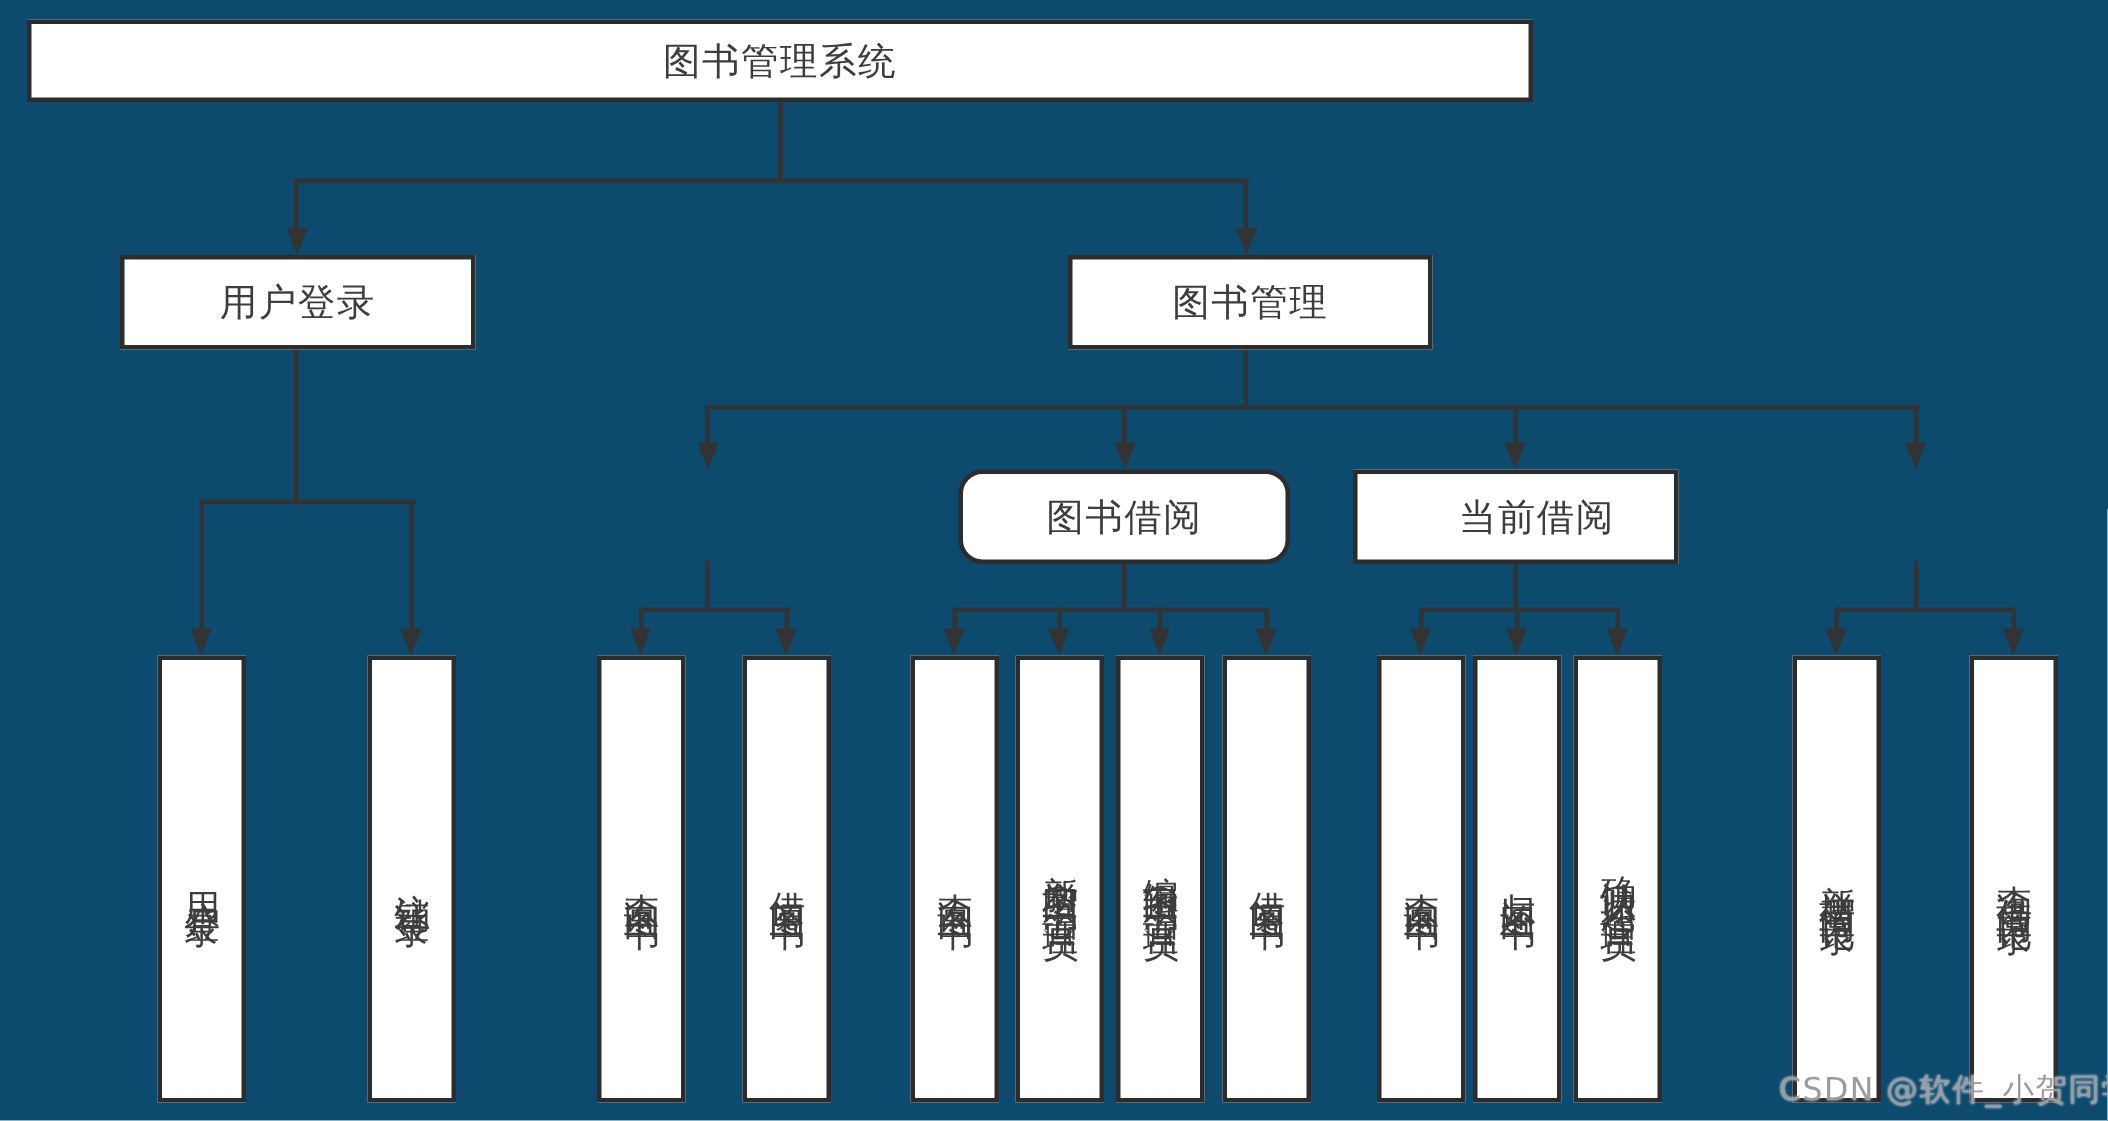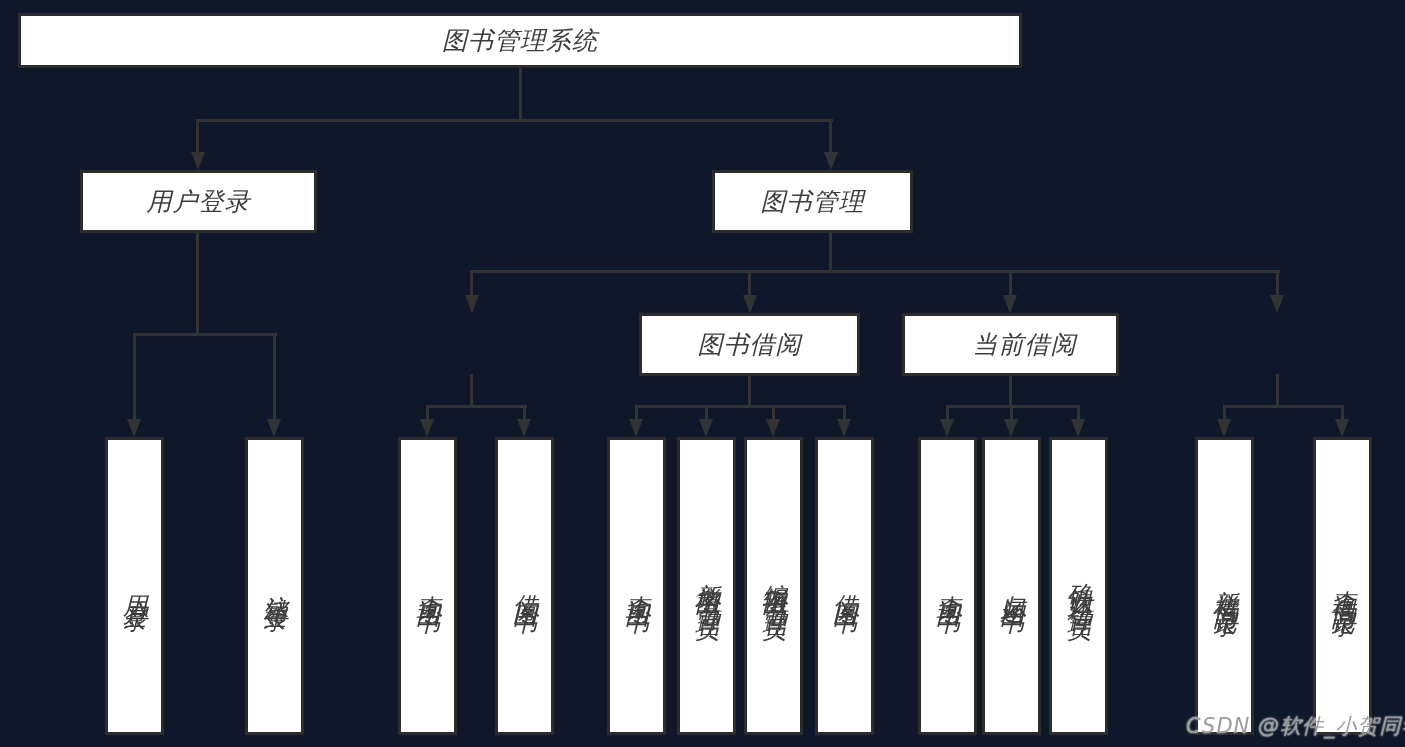--- a/index.html
+++ b/index.html
@@ -1,18 +1,18 @@
 <!DOCTYPE html>
 <html><head>
 <meta charset="utf-8">
 <style>
   html,body{margin:0;padding:0;background:#ffffff;}
   .stage{
-    position:relative;width:1405px;height:747px;background:#0f172a;
-    font-family:"DejaVu Sans","Liberation Sans",sans-serif;overflow:hidden;font-style:italic;
+    position:relative;width:1405px;height:747px;background:#0c4a6e;
+    font-family:"DejaVu Sans","Liberation Sans",sans-serif;overflow:hidden;
   }
   .hbox,.vbox{
     position:absolute;box-sizing:border-box;background:#ffffff;
     border:3px solid #2c2c2c;display:flex;align-items:center;justify-content:center;
     color:#3d3d3d;z-index:2;
   }
   .hbox{font-size:25px;letter-spacing:1px;white-space:nowrap;}
   .vbox span{
     writing-mode:vertical-rl;text-orientation:mixed;
     font-size:24px;letter-spacing:5px;line-height:1.2;
@@ -41,21 +41,21 @@
   <div class="line" style="left:519px;top:66px;width:3px;height:55px;"></div>
   <div class="line" style="left:196px;top:119px;width:637px;height:3px;"></div>
   <div class="line" style="left:196px;top:119px;width:3px;height:35px;"></div>
   <div class="arrow" style="left:191px;top:152px;"></div>
   <div class="line" style="left:829px;top:119px;width:3px;height:35px;"></div>
   <div class="arrow" style="left:824px;top:152px;"></div>
 
   <div class="hbox" style="left:80px;top:170px;width:237px;height:63px;">
     <span>用户登录</span>
   </div>
-  <div class="hbox" style="left:712px;top:170px;width:201px;height:63px;">
+  <div class="hbox" style="left:712px;top:170px;width:243px;height:63px;">
     <span>图书管理</span>
   </div>
 
   <div class="line" style="left:196px;top:231px;width:3px;height:105px;"></div>
   <div class="line" style="left:133px;top:333px;width:144px;height:3px;"></div>
   <div class="line" style="left:133px;top:333px;width:3px;height:87px;"></div>
   <div class="arrow" style="left:127px;top:419px;"></div>
   <div class="line" style="left:273px;top:333px;width:3px;height:87px;"></div>
   <div class="arrow" style="left:267px;top:419px;"></div>
 
@@ -63,21 +63,21 @@
   <div class="line" style="left:470px;top:270px;width:810px;height:3px;"></div>
   <div class="line" style="left:470px;top:270px;width:3px;height:27px;"></div>
   <div class="arrow" style="left:465px;top:295px;"></div>
   <div class="line" style="left:748px;top:270px;width:3px;height:27px;"></div>
   <div class="arrow" style="left:743px;top:295px;"></div>
   <div class="line" style="left:1009px;top:270px;width:3px;height:27px;"></div>
   <div class="arrow" style="left:1003px;top:295px;"></div>
   <div class="line" style="left:1276px;top:270px;width:3px;height:27px;"></div>
   <div class="arrow" style="left:1270px;top:295px;"></div>
 
-  <div class="hbox" style="left:639px;top:313px;width:221px;height:63px;">
+  <div class="hbox" style="left:639px;top:313px;width:221px;height:63px;border-radius:16px;">
     <span>图书借阅</span>
   </div>
   <div class="hbox" style="left:902px;top:313px;width:217px;height:63px;padding-left:28px;">
     <span>当前借阅</span>
   </div>
 
   <div class="line" style="left:470px;top:374px;width:3px;height:33px;"></div>
   <div class="line" style="left:426px;top:405px;width:101px;height:3px;"></div>
   <div class="line" style="left:426px;top:405px;width:3px;height:16px;"></div>
   <div class="arrow" style="left:420px;top:419px;"></div>

